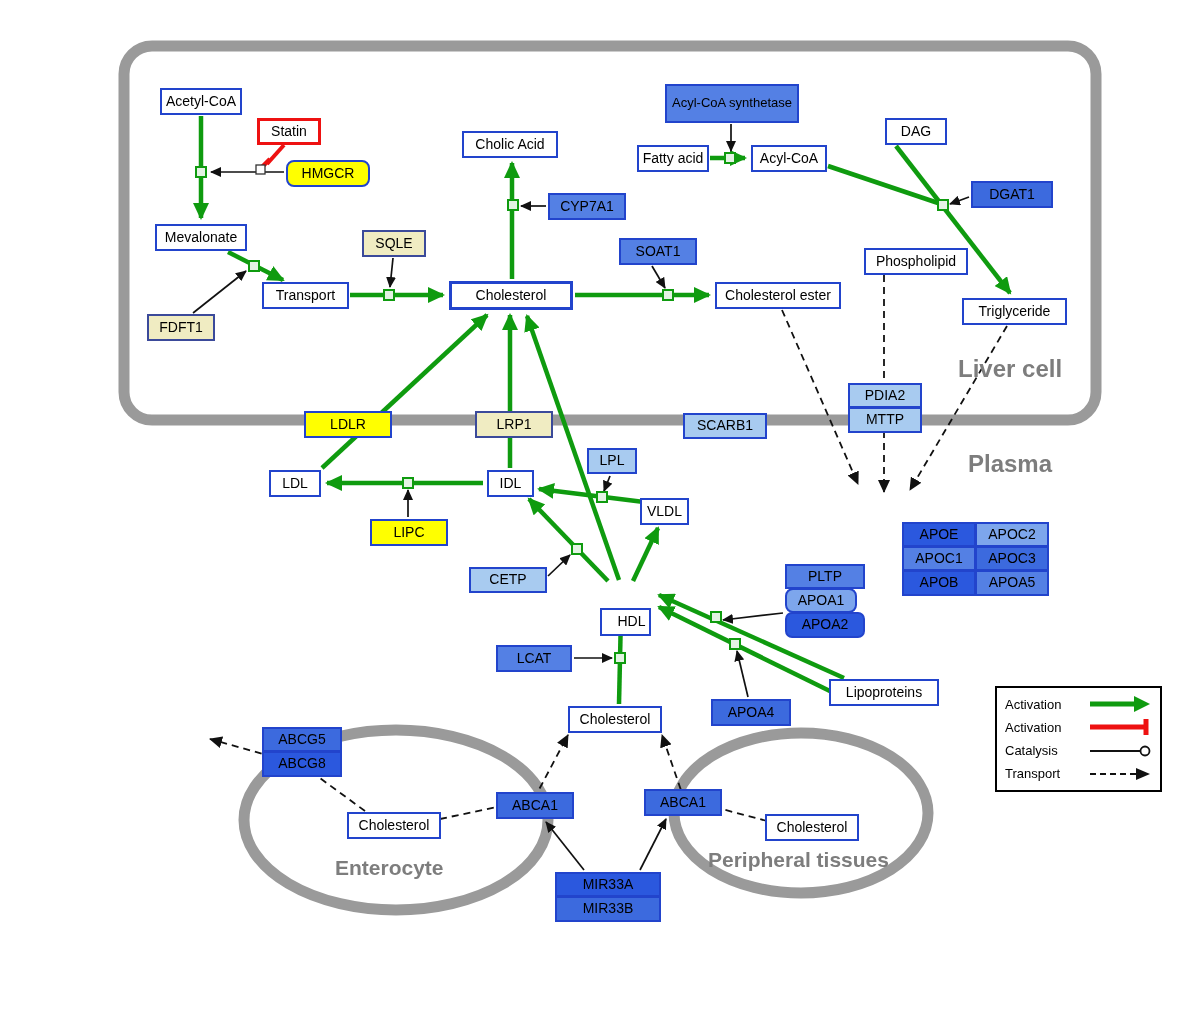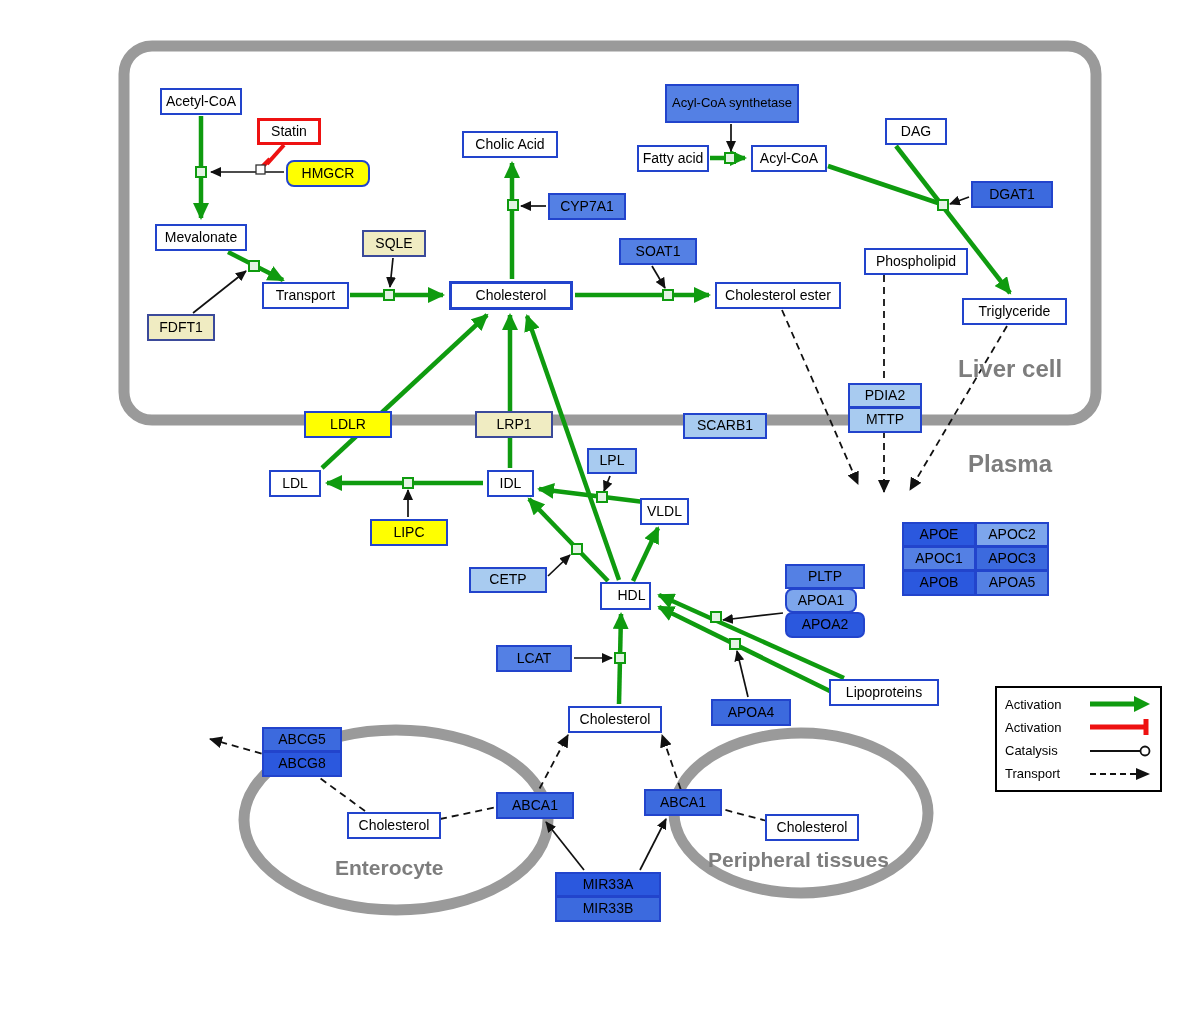--- a/index.html
+++ b/index.html
@@ -135,21 +135,21 @@
   <div class="node metabolite" style="left:462px;top:131px;width:96px;height:27px;">Cholic Acid</div>
   <div class="node metabolite" style="left:637px;top:145px;width:72px;height:27px;">Fatty acid</div>
   <div class="node metabolite" style="left:751px;top:145px;width:76px;height:27px;">Acyl-CoA</div>
   <div class="node metabolite" style="left:866px;top:118px;width:62px;height:27px;margin-left:19px;">DAG</div>
   <div class="node metabolite" style="left:864px;top:248px;width:104px;height:27px;">Phospholipid</div>
   <div class="node metabolite" style="left:715px;top:282px;width:126px;height:27px;">Cholesterol ester</div>
   <div class="node metabolite" style="left:962px;top:298px;width:105px;height:27px;">Triglyceride</div>
   <div class="node metabolite" style="left:269px;top:470px;width:52px;height:27px;">LDL</div>
   <div class="node metabolite" style="left:487px;top:470px;width:47px;height:27px;">IDL</div>
   <div class="node metabolite" style="left:640px;top:498px;width:49px;height:27px;">VLDL</div>
-  <div class="node metabolite" style="left:600px;top:582px;width:51px;height:28px;padding-left:12px;">HDL</div>
+  <div class="node metabolite" style="left:600px;top:608px;width:51px;height:28px;padding-left:12px;">HDL</div>
   <div class="node metabolite" style="left:568px;top:706px;width:94px;height:27px;">Cholesterol</div>
   <div class="node metabolite" style="left:347px;top:812px;width:94px;height:27px;">Cholesterol</div>
   <div class="node metabolite" style="left:765px;top:814px;width:94px;height:27px;">Cholesterol</div>
   <div class="node metabolite" style="left:829px;top:679px;width:110px;height:27px;">Lipoproteins</div>
 
   <div class="node statin" style="left:257px;top:118px;width:64px;height:27px;">Statin</div>
   <div class="node gene-yellow" style="left:286px;top:160px;width:84px;height:27px;border-radius:8px;">HMGCR</div>
   <div class="node gene-paleyellow" style="left:362px;top:230px;width:64px;height:27px;">SQLE</div>
   <div class="node gene-paleyellow" style="left:147px;top:314px;width:68px;height:27px;">FDFT1</div>
   <div class="node gene-blue-med" style="left:548px;top:193px;width:78px;height:27px;">CYP7A1</div>

